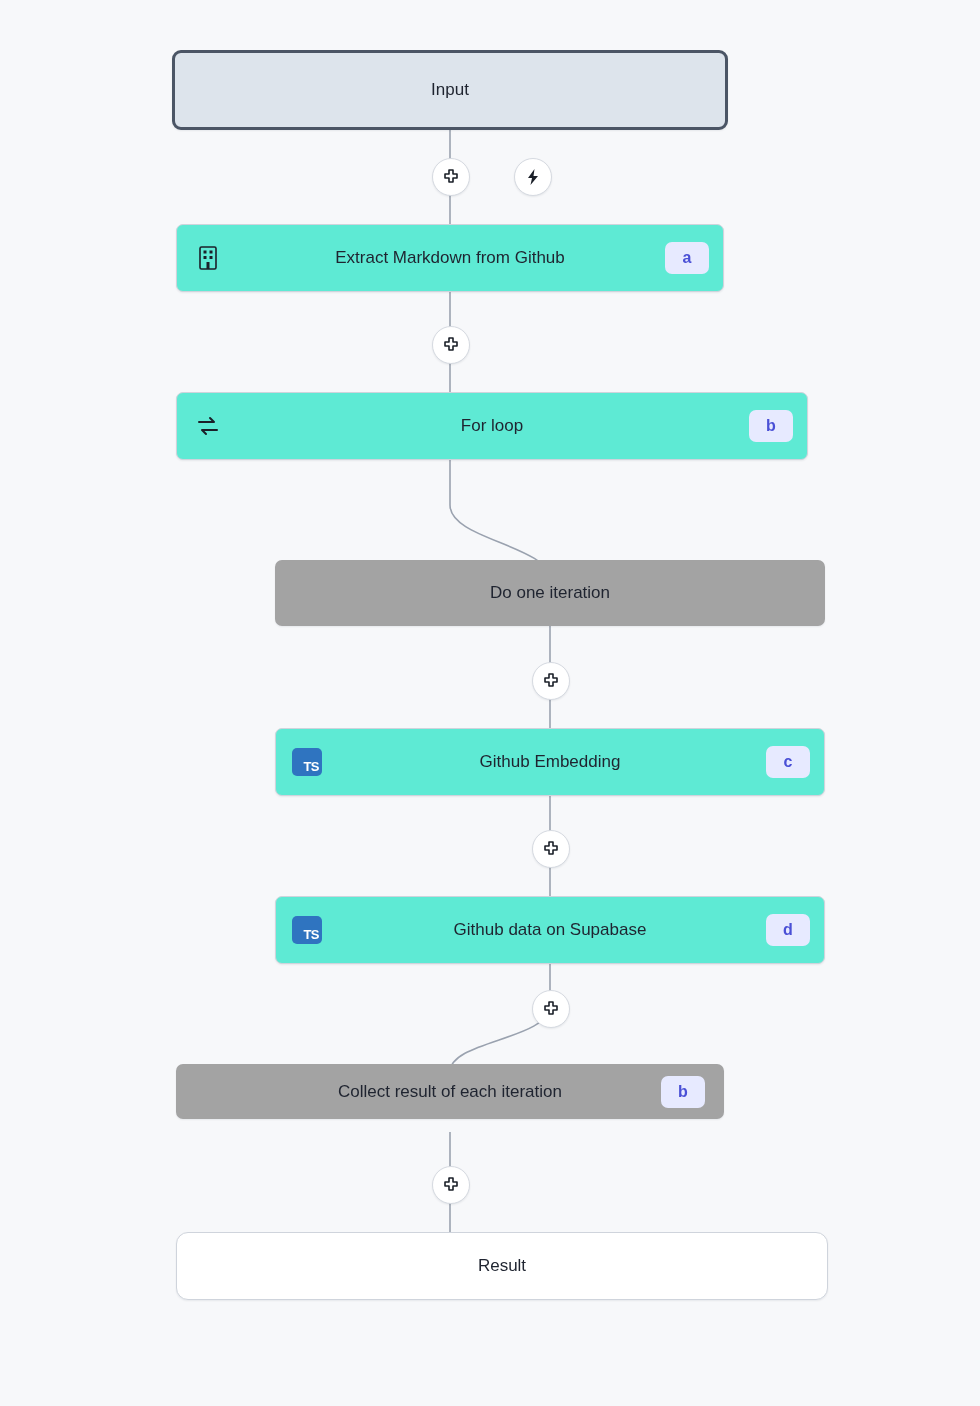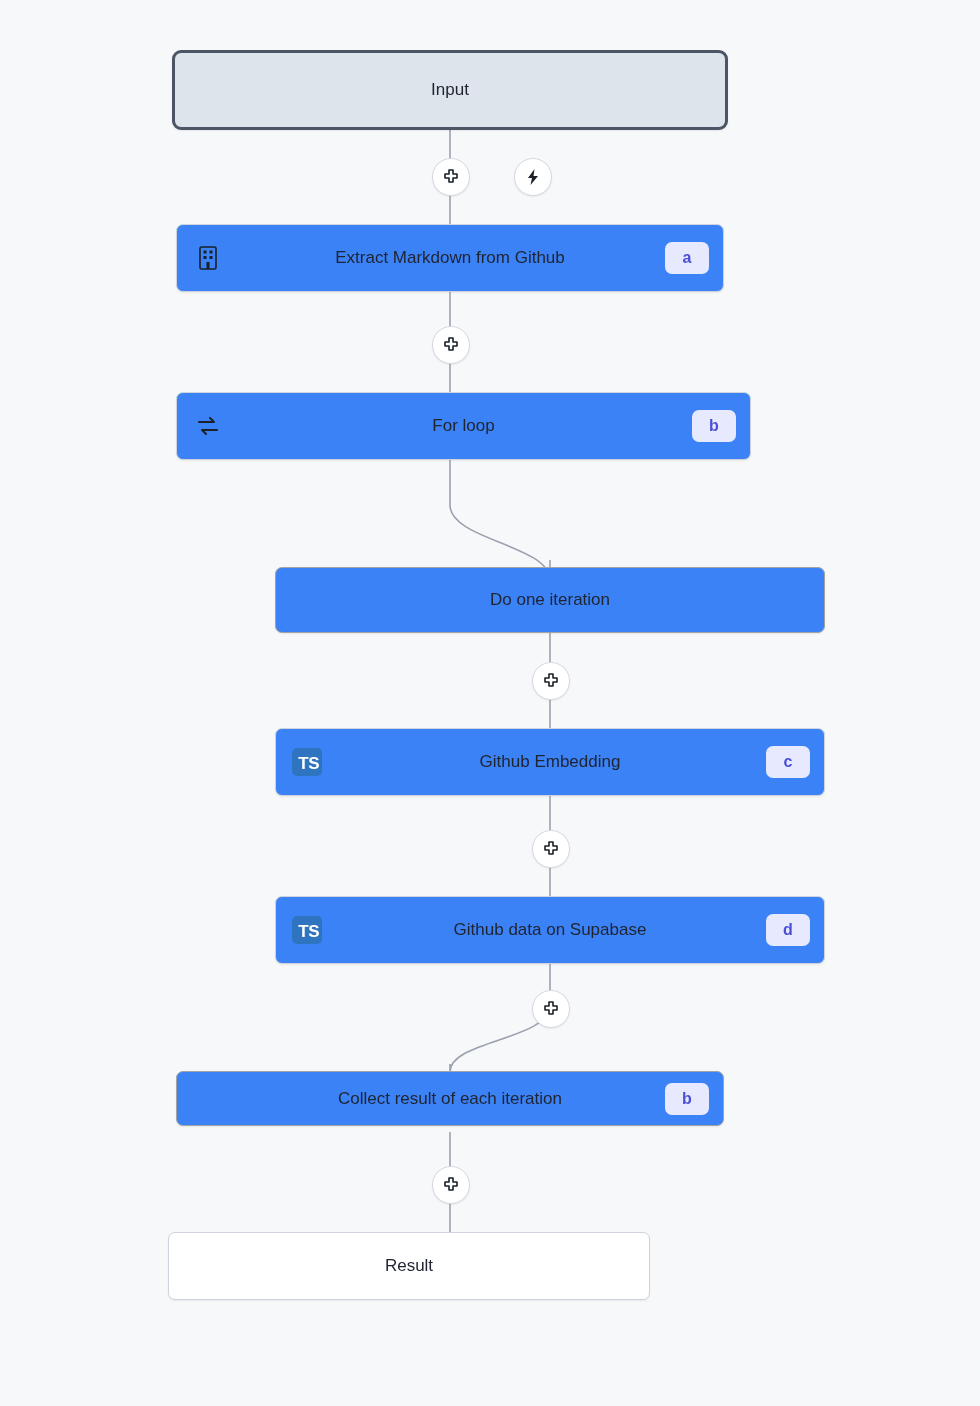--- a/index.html
+++ b/index.html
@@ -28,32 +28,31 @@
   }
   .node {
     position: absolute;
     box-sizing: border-box;
     border-radius: 7px;
     display: flex;
     align-items: center;
     justify-content: center;
     font-size: 17px;
     color: #1f2430;
-    background: #3b82f6;
+    background: #5eead4;
     border: 1px solid #cfd4dc;
     box-shadow: 0 1px 2px rgba(16,24,40,0.07);
   }
   .node .node-label {
     text-align: center;
     white-space: nowrap;
   }
   .node.io {
-    background: #3b82f6;
-    border: 1px solid #a3a3a3;
-    margin-top: 7px;
+    background: #a3a3a3;
+    border: 5px solid #a3a3a3;
   }
   .node.input-node {
     background: #dde4ec;
     border: 3px solid #4b5565;
     border-radius: 9px;
   }
   .node.result-node {
     background: #ffffff;
     border: 1px solid #cfd4dc;
   }
@@ -68,21 +67,21 @@
     align-items: center;
     justify-content: center;
   }
   .ts-badge {
     width: 40px;
     height: 28px;
     border-radius: 5px;
     background: #2f74c0;
     color: #ffffff;
     font-family: "Liberation Sans", sans-serif;
-    font-size: 17px;
+    font-size: 13px;
     font-weight: bold;
     display: flex;
     align-items: flex-end;
     justify-content: flex-end;
     box-sizing: border-box;
     padding: 0 3px 2px 0;
     letter-spacing: -0.5px;
   }
   .letter-badge {
     position: absolute;
@@ -144,21 +143,21 @@
         <rect x="13.5" y="5.5" width="3" height="3" fill="#1b2029" stroke="none"></rect>
         <rect x="7.5" y="11" width="3" height="3" fill="#1b2029" stroke="none"></rect>
         <rect x="13.5" y="11" width="3" height="3" fill="#1b2029" stroke="none"></rect>
         <rect x="10.5" y="17" width="3" height="7" fill="#1b2029" stroke="none"></rect>
       </svg>
     </span>
     <span class="node-label">Extract Markdown from Github</span>
     <span class="letter-badge">a</span>
   </div>
 
-  <div class="node" style="left:176px; top:392px; width:575px; height:68px;">
+  <div class="node" style="left:176px; top:392px; width:632px; height:68px;">
     <span class="node-icon">
       <svg width="28" height="28" viewBox="0 0 28 28" fill="none" stroke="#1b2029" stroke-width="2" stroke-linecap="round" stroke-linejoin="round">
         <path d="M5 10 H20 L16 6"></path>
         <path d="M23 18 H8 L12 22"></path>
       </svg>
     </span>
     <span class="node-label">For loop</span>
     <span class="letter-badge">b</span>
   </div>
 
@@ -180,21 +179,21 @@
     </span>
     <span class="node-label">Github data on Supabase</span>
     <span class="letter-badge">d</span>
   </div>
 
   <div class="node io" style="left:176px; top:1064px; width:548px; height:55px;">
     <span class="node-label">Collect result of each iteration</span>
     <span class="letter-badge">b</span>
   </div>
 
-  <div class="node result-node" style="left:168px; top:1232px; width:482px; height:68px;">
+  <div class="node result-node" style="left:176px; top:1232px; width:652px; height:68px;border-radius:12px;">
     <span class="node-label">Result</span>
   </div>
 
   <div class="handle" style="left:432px; top:158px;">
     <svg width="18" height="18" viewBox="0 0 18 18" fill="none" stroke="#1b2029" stroke-width="1.6" stroke-linejoin="round">
       <path d="M7 2 h4 v4 h4 v4 h-4 v4 h-4 v-4 h-4 v-4 h4 z"></path>
     </svg>
   </div>
   <div class="handle" style="left:514px; top:158px;">
     <svg width="18" height="18" viewBox="0 0 18 18" fill="#1b2029">

